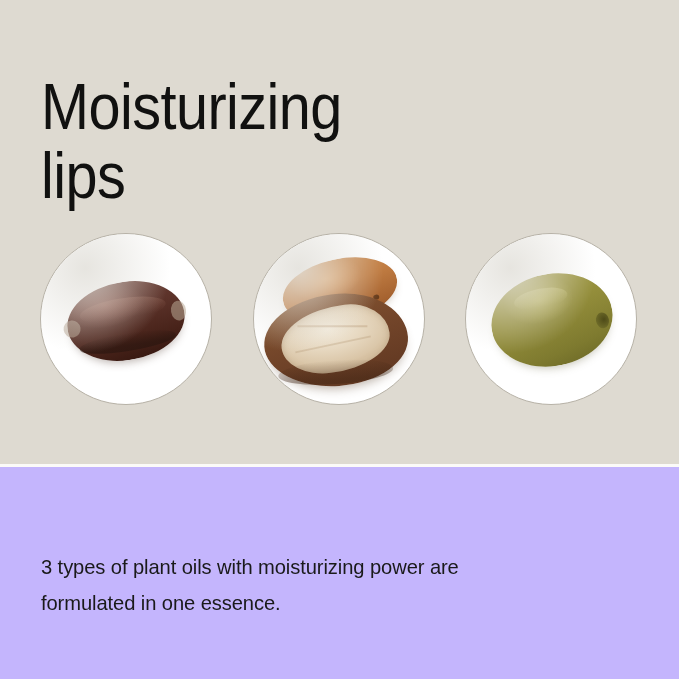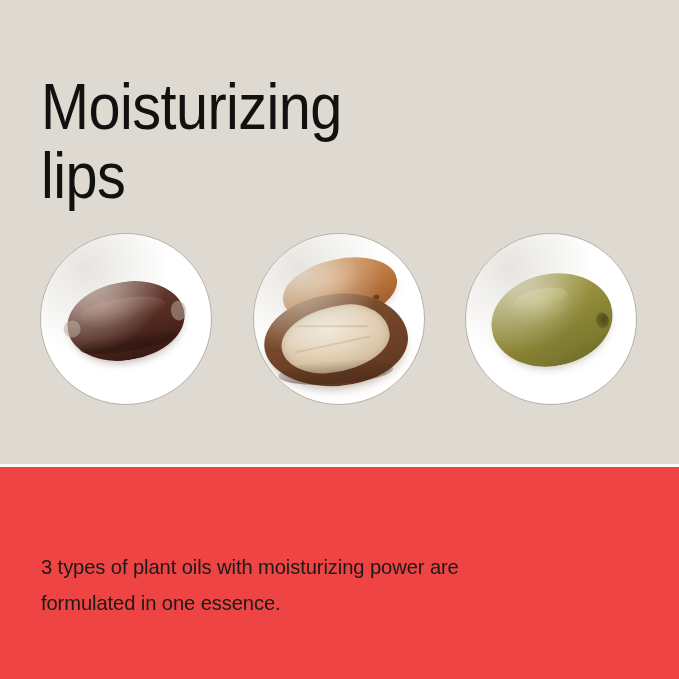--- a/index.html
+++ b/index.html
@@ -11,21 +11,21 @@
     width: 679px;
     height: 679px;
     overflow: hidden;
     font-family: "Liberation Sans", sans-serif;
     background: #f5f5f6;
   }
   #page {
     position: relative;
     width: 679px;
     height: 679px;
-    background: #ef4444;
+    background: #c4b5fd;
   }
 
   
   #hero {
     position: absolute;
     left: 0;
     top: 0;
     width: 679px;
     height: 464px;
     background: #dedad1;

